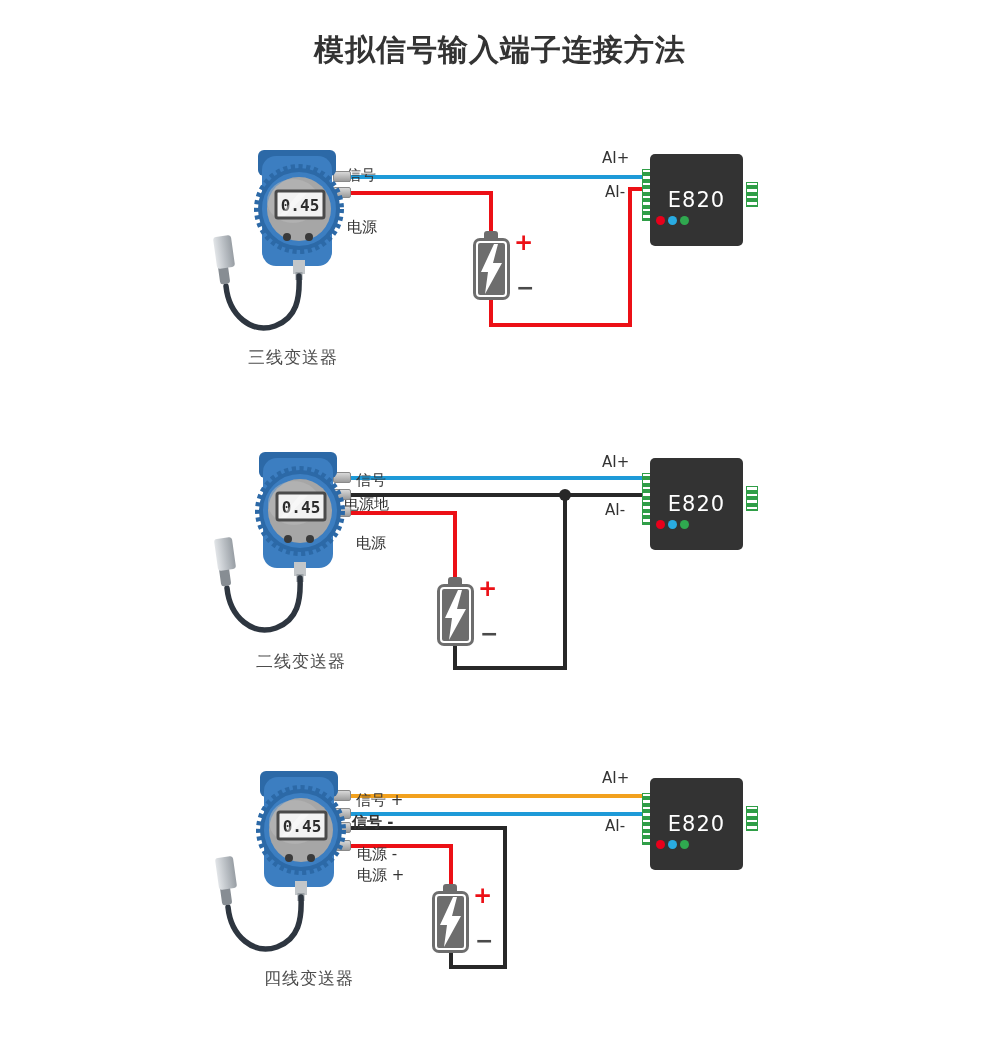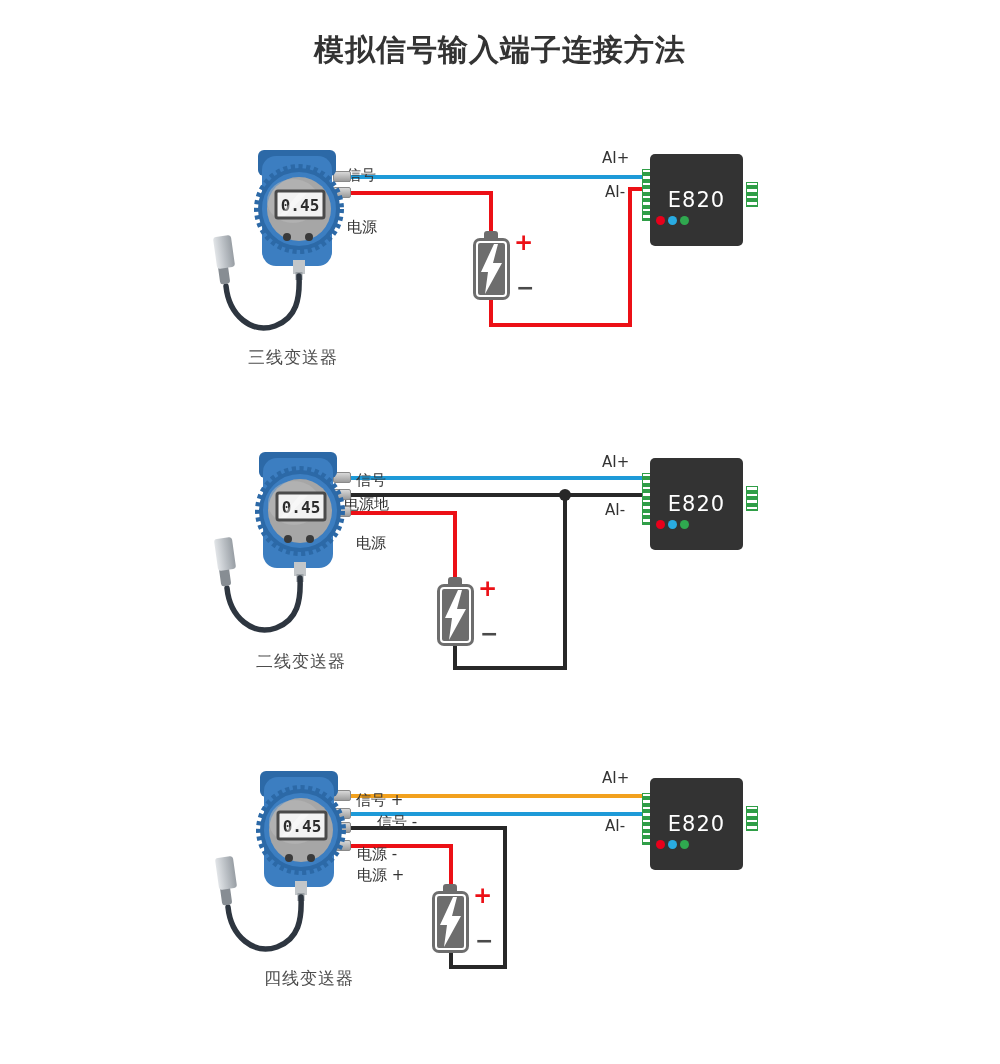--- a/index.html
+++ b/index.html
@@ -220,21 +220,21 @@
       <circle cx="82" cy="91" r="4" fill="#3a3a3a"></circle>
       <circle cx="104" cy="91" r="4" fill="#3a3a3a"></circle>
       <rect x="88" y="114" width="12" height="14" fill="#c2c6c9"></rect>
       <rect x="90.5" y="126" width="7" height="8" fill="#9aa0a5"></rect>
       <path d="M 94 130 C 95 152, 92 172, 70 180 C 47 188, 24 170, 21 140" stroke="#2e3640" stroke-width="5.5" fill="none" stroke-linecap="round"></path>
       <rect x="14" y="118" width="10" height="20" rx="3" fill="#878d93" transform="rotate(-8 19 128)"></rect>
       <rect x="10" y="90" width="18" height="32" rx="3" fill="url(#probeGrad)" transform="rotate(-8 19 106)"></rect>
     </svg>
 
     <div class="abs lbl" style="left:356px;top:776px;">信号 +</div>
-    <div class="abs lbl" style="left:377px;top:798px;">信号 -</div>
+    <div class="abs lbl" style="left:352px;top:798px;font-weight:bold;">信号 -</div>
     <div class="abs lbl" style="left:357px;top:830px;">电源 -</div>
     <div class="abs lbl" style="left:357px;top:851px;">电源 +</div>
     <div class="abs ai-lbl" style="left:602px;top:770px;">AI+</div>
     <div class="abs ai-lbl" style="left:605px;top:818px;">AI-</div>
 
     <div class="battery" style="left:431px;top:884px;">
       <div class="bat-cap"></div>
       <div class="bat-cell">
         <div class="bat-outline"></div>
         <svg class="bat-bolt" viewBox="0 0 37 62">

